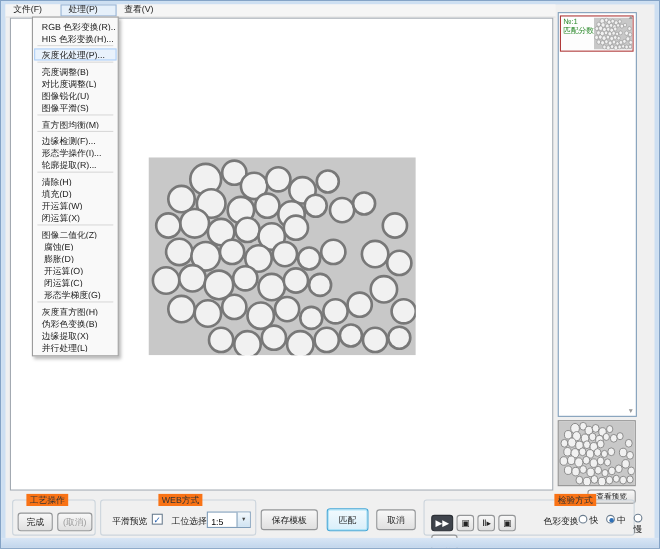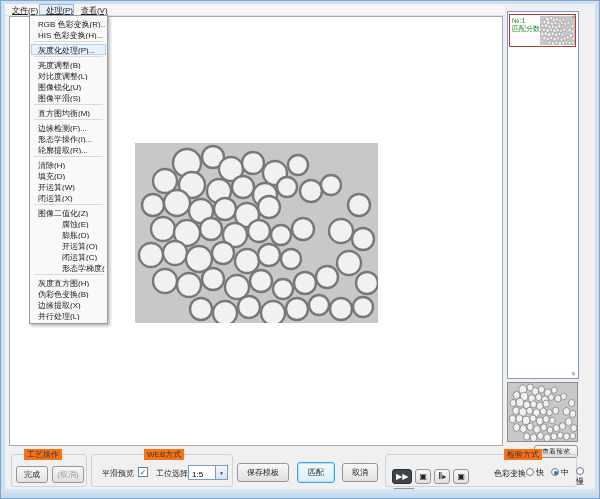--- a/index.html
+++ b/index.html
@@ -9,30 +9,30 @@
   .edge{position:absolute;background:#cddff2;}
   .edge-top{left:0;top:0;width:600px;height:3px;}
   .edge-left{left:0;top:0;width:4px;height:499px;}
   .edge-right{right:0;top:0;width:4px;height:499px;}
   .edge-bottom{left:0;top:488px;width:600px;height:11px;
        background:linear-gradient(#d9e6f5,#bcd2ea);}
 
   
   #menubar{position:absolute;left:4px;top:3px;width:500px;height:12px;background:#f5f5f5;
        border-bottom:1px solid #e2e2e2;display:flex;align-items:stretch;}
-  .menu-top{font-size:8px;color:#222;padding:1px 0 0 6px;display:flex;align-items:center;
-       border:1px solid transparent;text-decoration:underline;}
+  .menu-top{font-size:8px;color:#222;padding:1px 16px 0 6px;display:flex;align-items:flex-end;
+       border:1px solid transparent;}
   .menu-top.open{background:#e6f0fa;border:1px solid #9ab5d5;}
 
   
   #procmenu{position:absolute;left:28px;top:14px;width:79px;background:#f9f9f9;
        border:1px solid #9b9b9b;box-shadow:2px 2px 3px rgba(0,0,0,.28);padding:2px 1px;z-index:50;}
   .menu-item{height:11px;line-height:11px;font-size:8px;color:#1a1a1a;padding-left:6px;
        white-space:nowrap;overflow:hidden;border:1px solid transparent;}
-  .menu-item.indent{padding-left:30px;}
+  .menu-item.indent{padding-left:8px;}
   .menu-item.highlight{background:#e9f2fc;border:1px solid #aecff7;}
   .menu-sep{height:4px;position:relative;}
   .menu-sep::after{content:"";position:absolute;left:3px;right:3px;top:1px;height:1px;background:#d9d9d9;}
 
   
   #canvas{position:absolute;left:8px;top:15px;width:494px;height:430px;background:#ffffff;
        border:1px solid #a3aab2;}
   #mainimg{position:absolute;left:125px;top:126px;width:243px;height:180px;}
 
   

